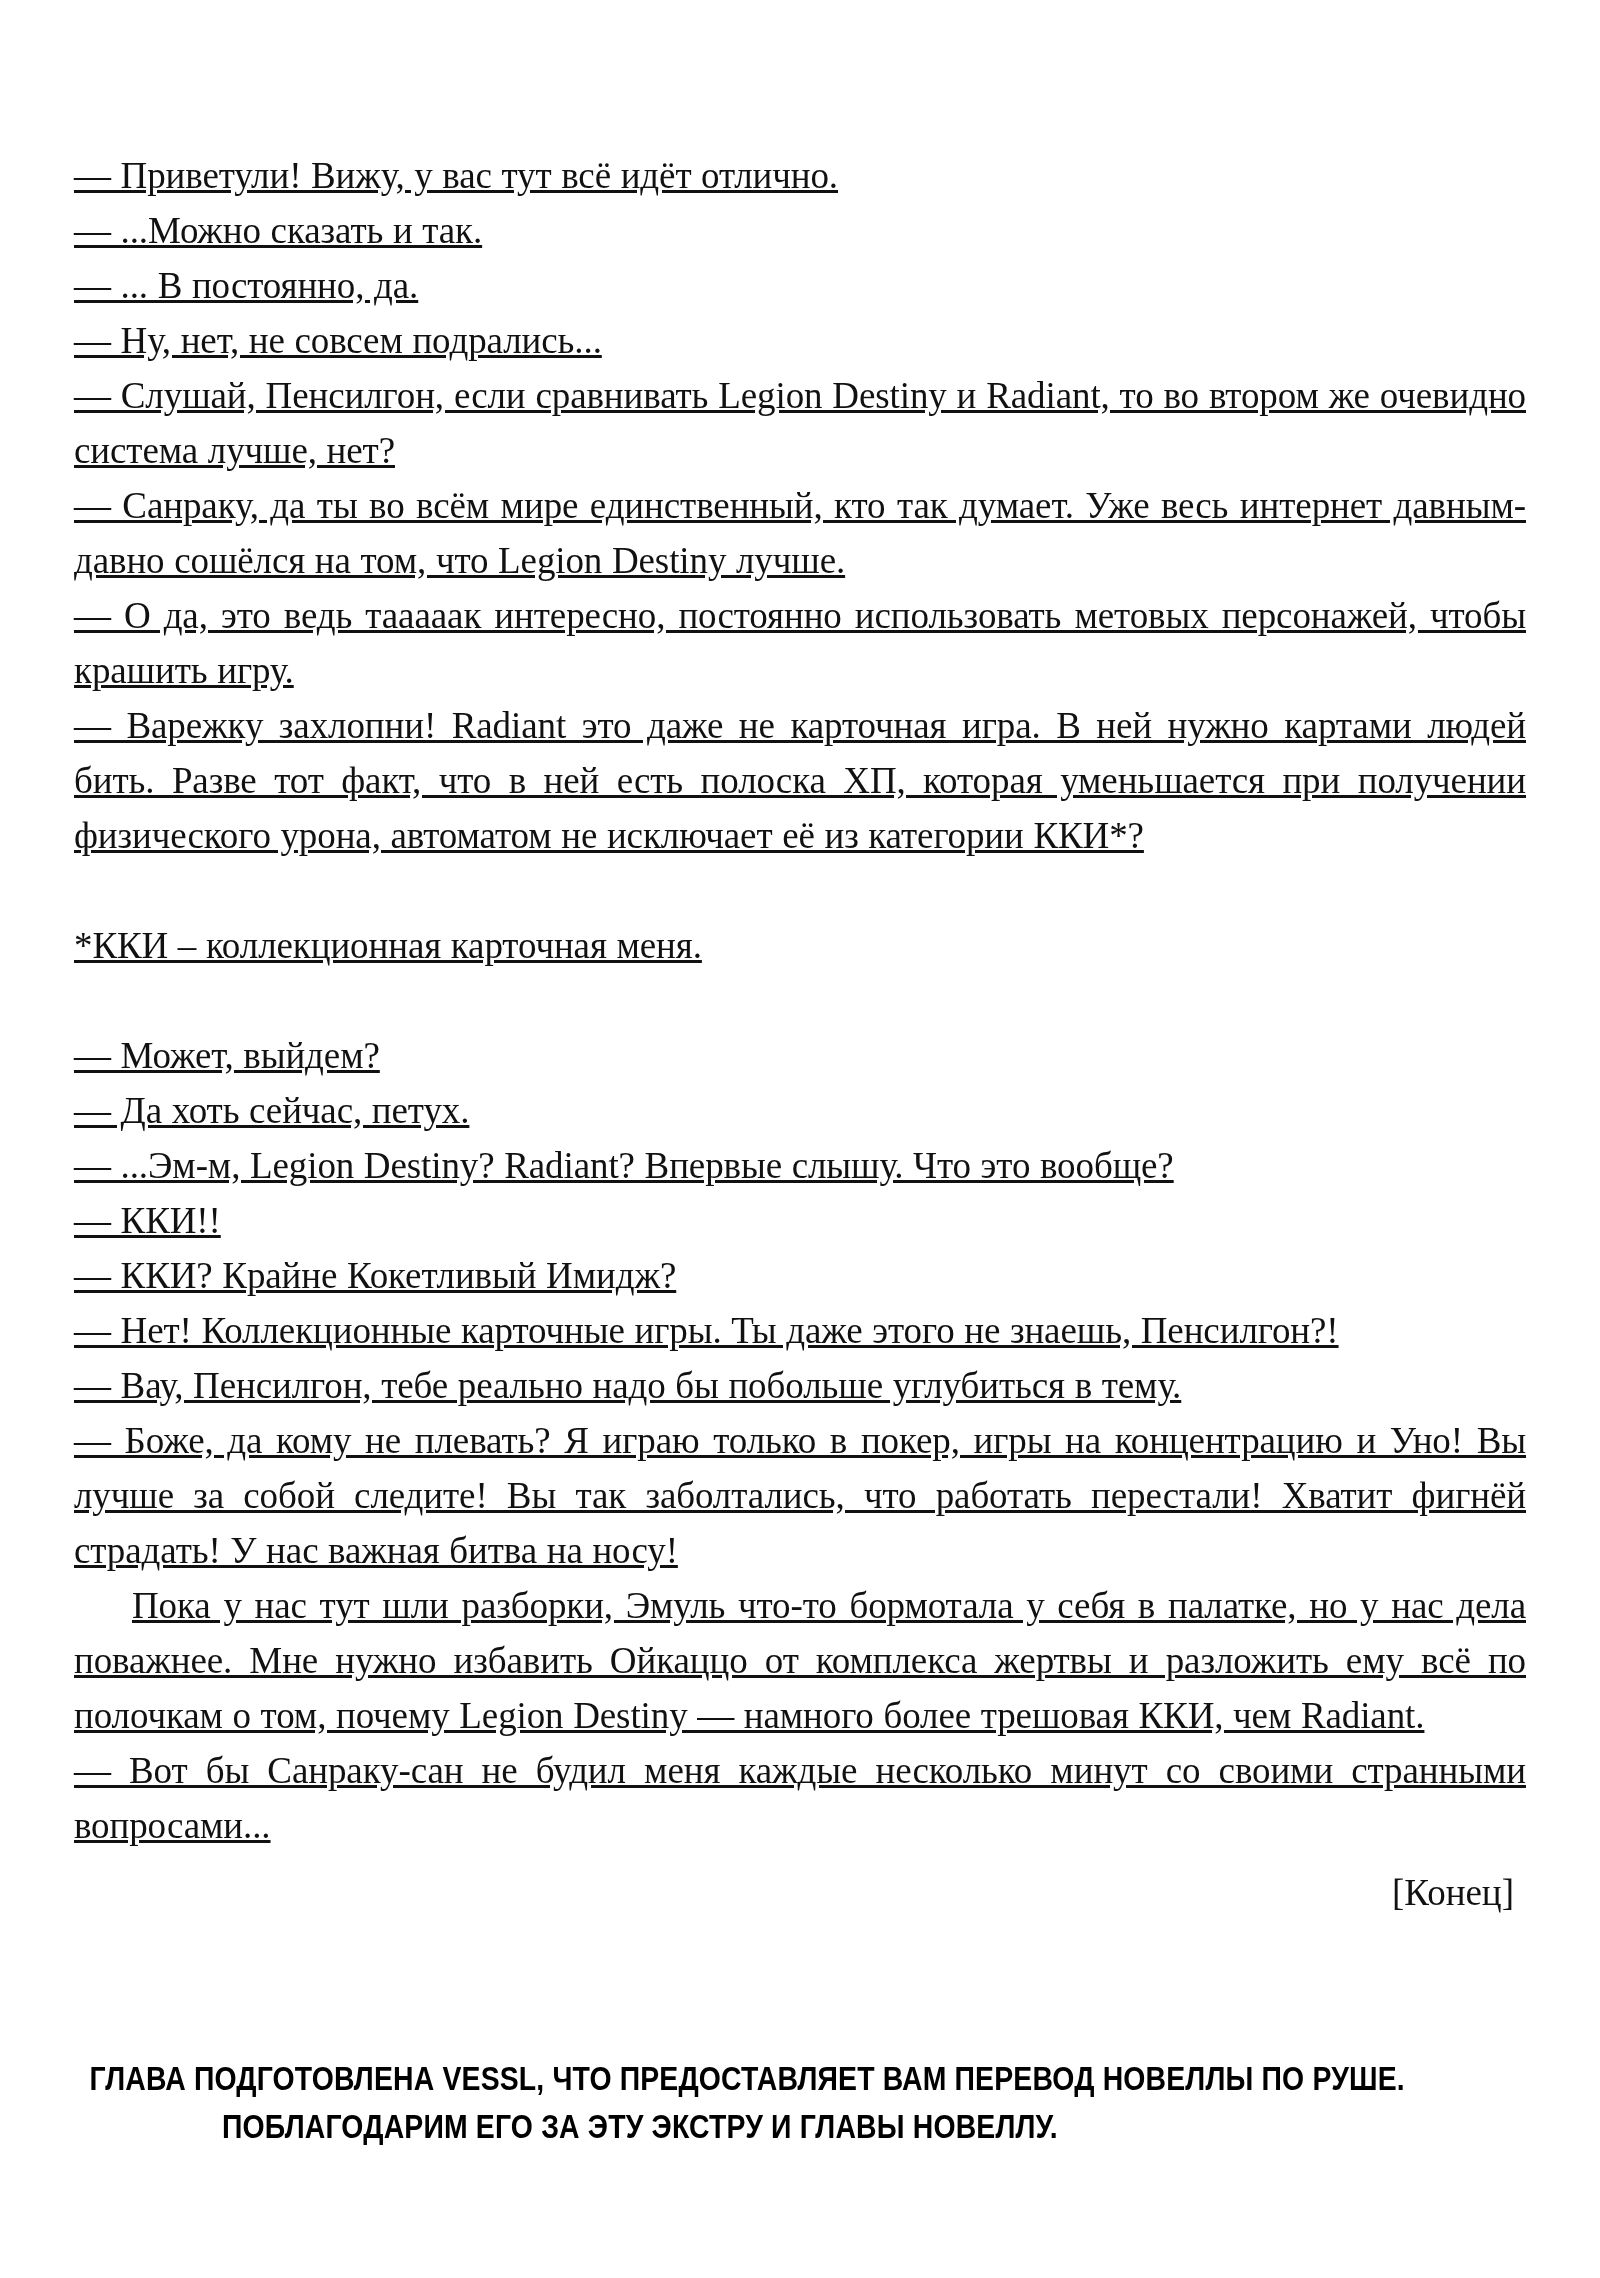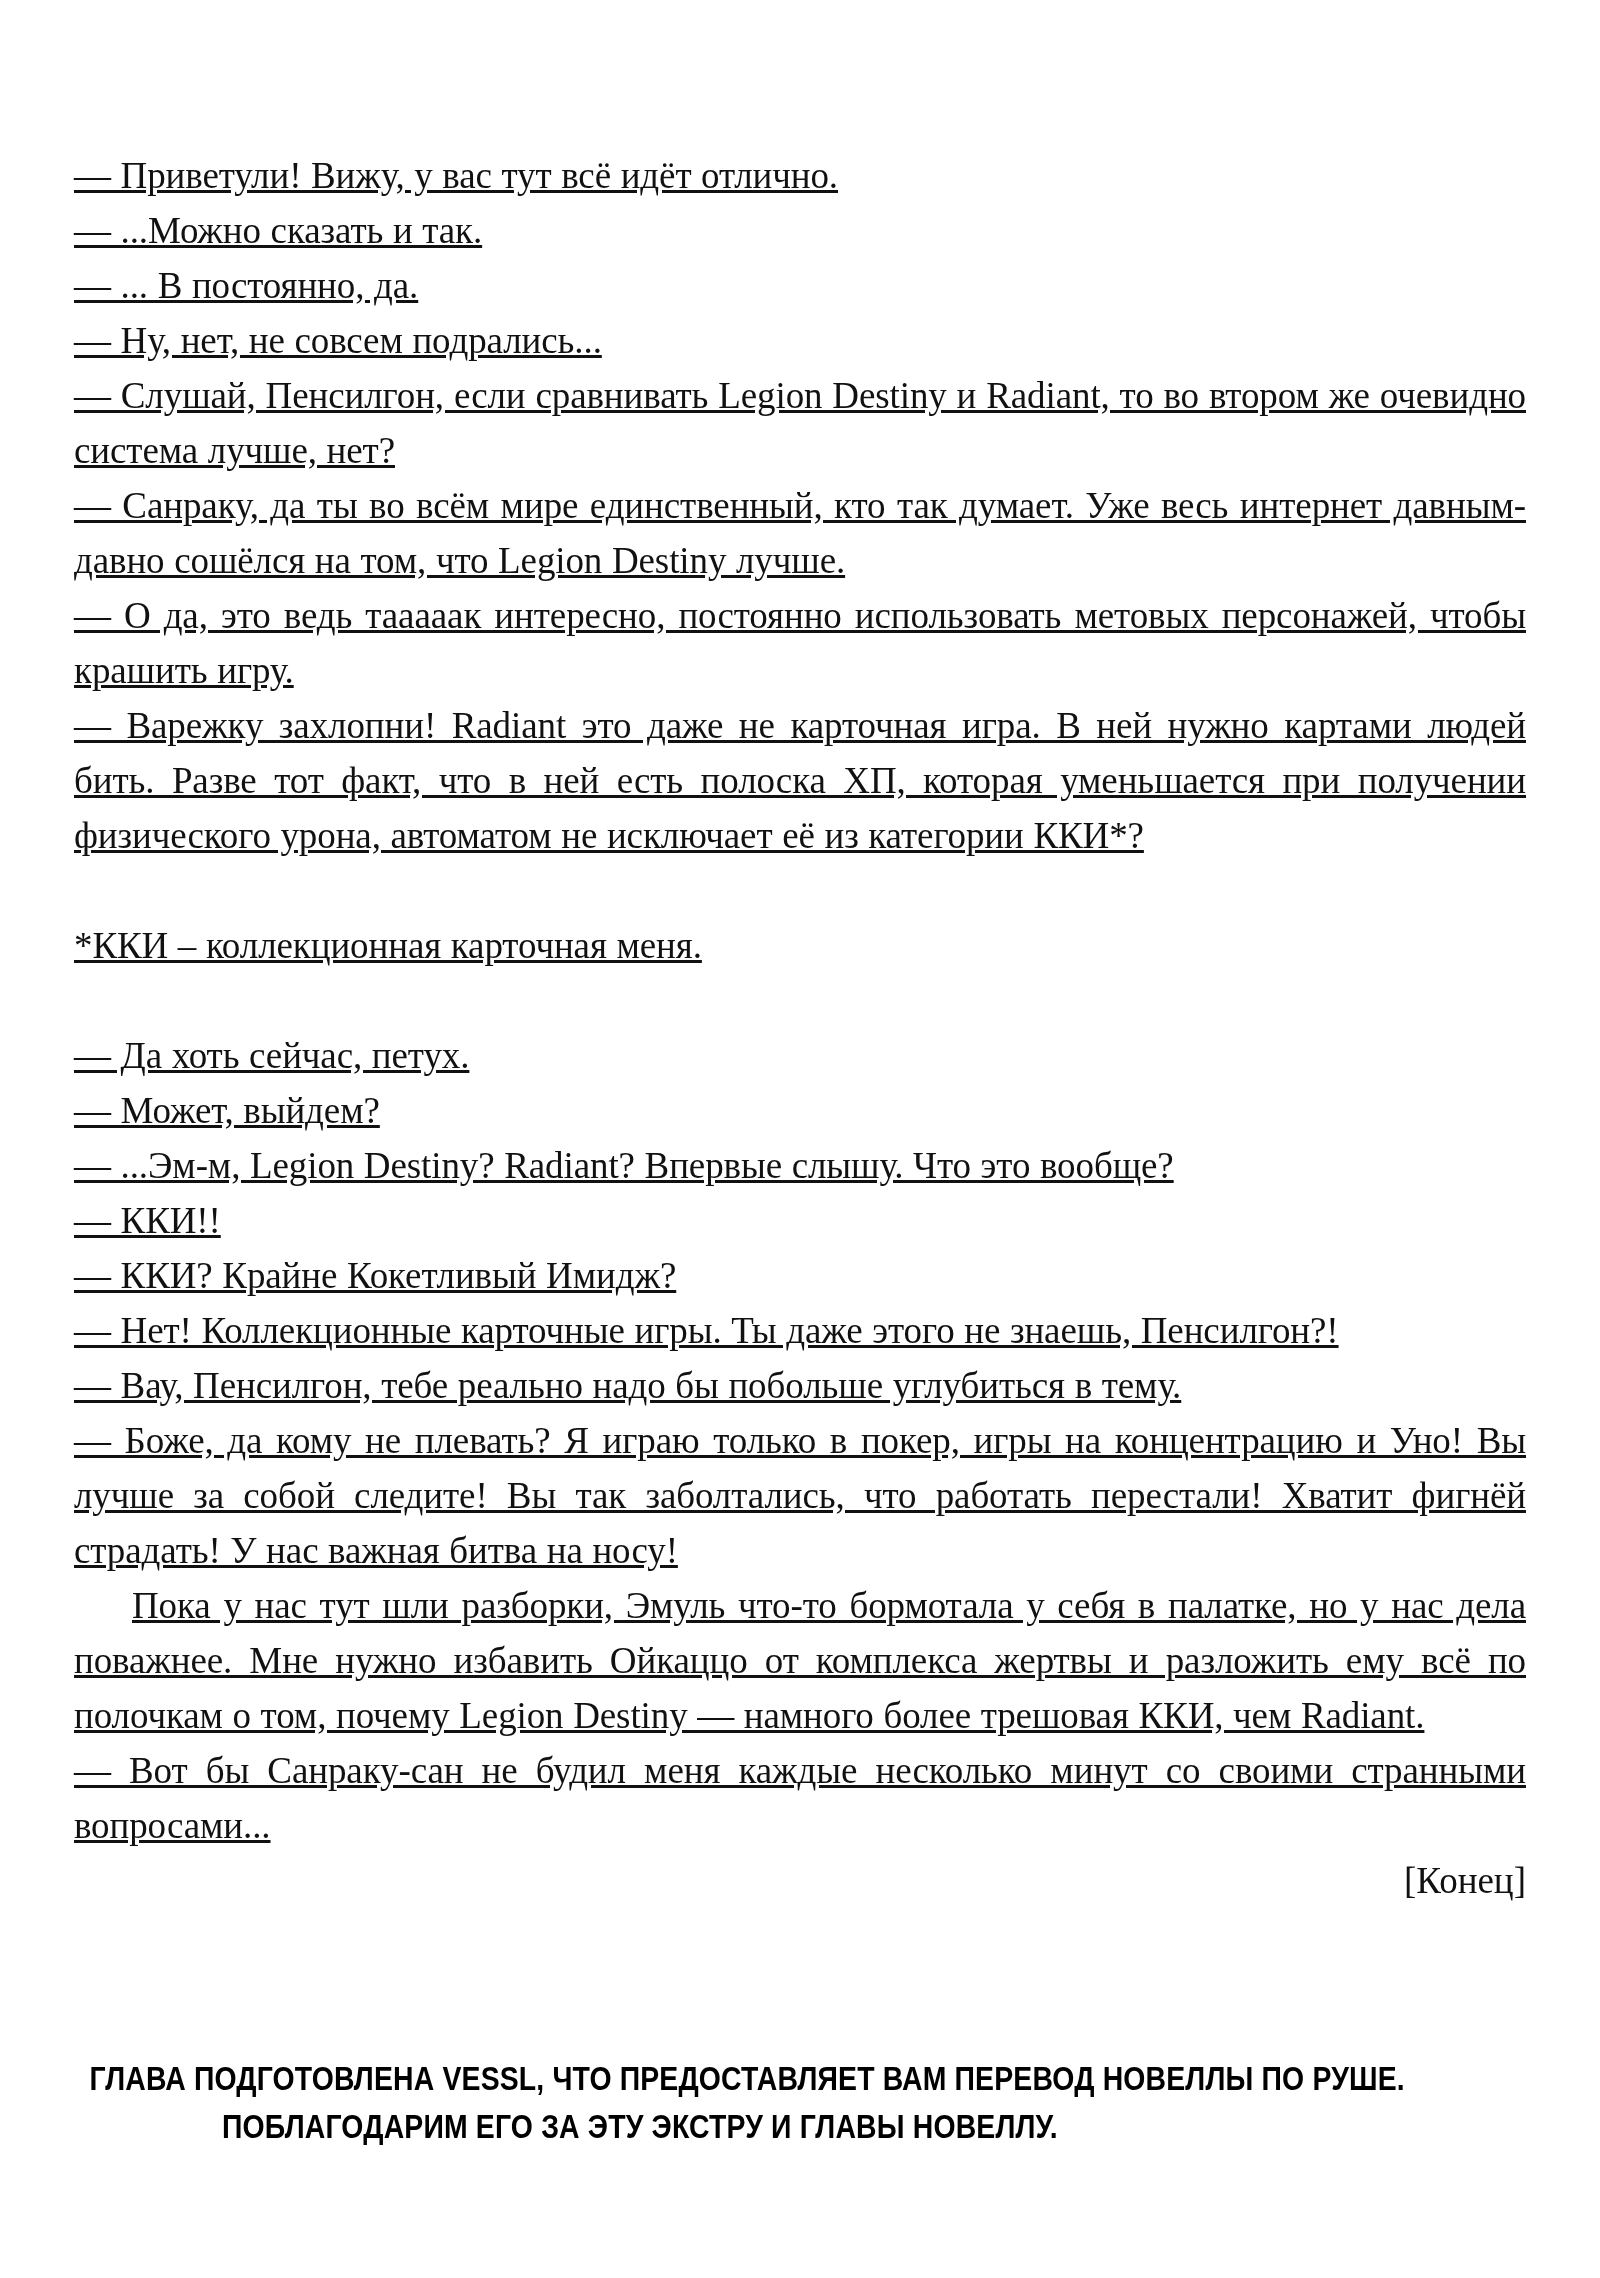--- a/index.html
+++ b/index.html
@@ -36,21 +36,21 @@
   .para.no-justify {
     text-align: left;
   }
   .para.indent {
     text-indent: 58px;
   }
   .spacer-line {
     height: 55px;
   }
   .endmark {
-    margin: 0;
+    margin: 12px;
     font-size: 37px;
     line-height: 55px;
     text-align: right;
     color: #111111;
   }
   .footer {
     position: absolute;
     left: 0;
     top: 2055px;
     width: 1280px;
@@ -83,22 +83,22 @@
     <p class="para">— Санраку, да ты во всём мире единственный, кто так думает. Уже весь интернет давным-давно сошёлся на том, что Legion Destiny лучше.</p>
     <p class="para">— О да, это ведь тааааак интересно, постоянно использовать метовых персонажей, чтобы крашить игру.</p>
     <p class="para">— Варежку захлопни! Radiant это даже не карточная игра. В ней нужно картами людей бить. Разве тот факт, что в ней есть полоска ХП, которая уменьшается при получении физического урона, автоматом не исключает её из категории ККИ*?</p>
 
     <div class="spacer-line"></div>
 
     <p class="para no-justify">*ККИ – коллекционная карточная меня.</p>
 
     <div class="spacer-line"></div>
 
+    <p class="para no-justify">— Может, выйдем?</p>
     <p class="para no-justify">— Да хоть сейчас, петух.</p>
-    <p class="para no-justify">— Может, выйдем?</p>
     <p class="para no-justify">— ...Эм-м, Legion Destiny? Radiant? Впервые слышу. Что это вообще?</p>
     <p class="para no-justify">— ККИ!!</p>
     <p class="para no-justify">— ККИ? Крайне Кокетливый Имидж?</p>
     <p class="para">— Нет! Коллекционные карточные игры. Ты даже этого не знаешь, Пенсилгон?!</p>
     <p class="para no-justify">— Вау, Пенсилгон, тебе реально надо бы побольше углубиться в тему.</p>
     <p class="para">— Боже, да кому не плевать? Я играю только в покер, игры на концентрацию и Уно! Вы лучше за собой следите! Вы так заболтались, что работать перестали! Хватит фигнёй страдать! У нас важная битва на носу!</p>
     <p class="para indent">Пока у нас тут шли разборки, Эмуль что-то бормотала у себя в палатке, но у нас дела поважнее. Мне нужно избавить Ойкаццо от комплекса жертвы и разложить ему всё по полочкам о том, почему Legion Destiny — намного более трешовая ККИ, чем Radiant.</p>
     <p class="para">— Вот бы Санраку-сан не будил меня каждые несколько минут со своими странными вопросами...</p>
 
     <p class="endmark">[Конец]</p>

